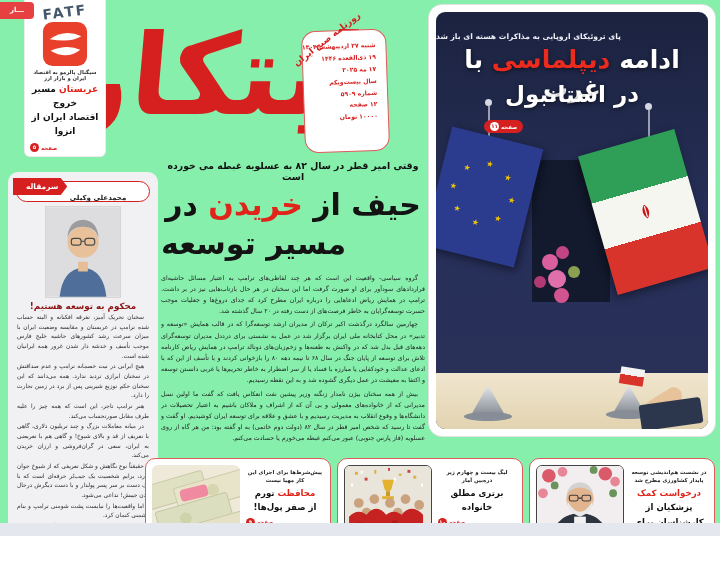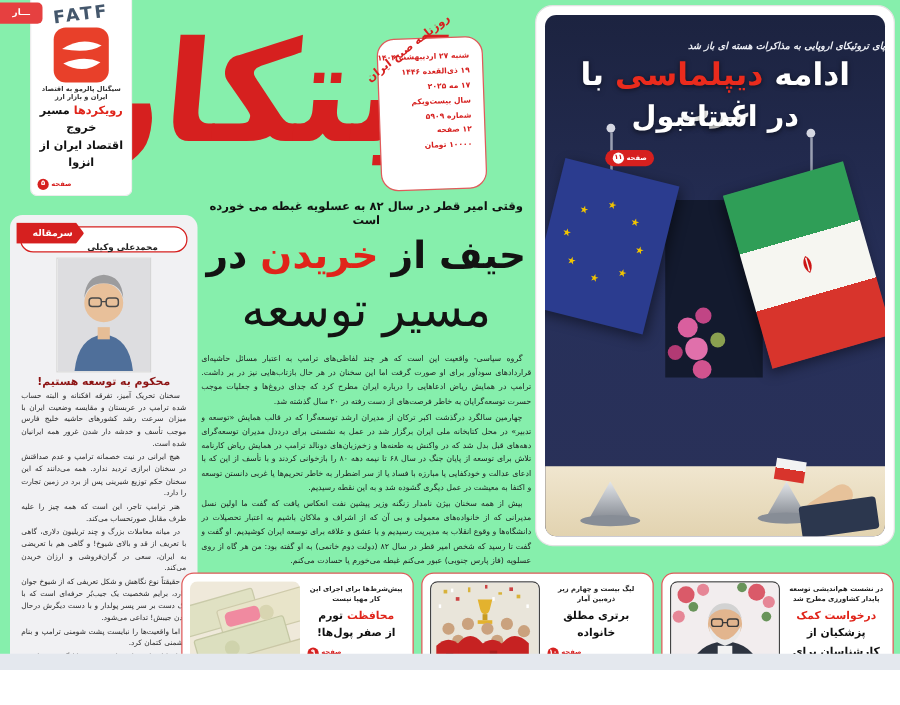--- a/index.html
+++ b/index.html
@@ -42,22 +42,22 @@
   .datebox { position:absolute; left:303px; top:30px; width:85px; height:122px;
     border:1.5px solid #e05b5b; border-radius:14px; transform:rotate(-2deg);
     padding:9px 10px 0 4px; direction:rtl; text-align:right; color:#d6201f;
     background:#fff; z-index:2;}
   .datebox div { font-size:6.1px; font-weight:bold; line-height:1.95; white-space:nowrap;}
   
   .lead { position:absolute; left:428px; top:4px; width:288px; height:433px;
     background:#fff; border:1px solid #e2e2e2; border-radius:14px; padding:7px; z-index:2;}
   .lead-photo { position:relative; width:100%; height:100%; border-radius:9px; overflow:hidden;
     background:linear-gradient(180deg,#1c2340 0%,#27305a 55%,#2a3158 100%); }
-  .lead-kicker { position:absolute; top:20px; left:0; right:0; text-align:right;
-    color:#eef0f6; font-size:7.6px; font-weight:bold; z-index:6;font-style:italic; }
+  .lead-kicker { position:absolute; top:20px; left:0; right:0; text-align:left;
+    color:#eef0f6; font-size:7.6px; font-weight:bold; z-index:6; }
   .lead-h1 { position:absolute; top:33px; left:0; right:0; text-align:center;
     color:#fff; font-size:25px; font-weight:bold; z-index:6;
     text-shadow:0 1px 4px rgba(0,0,0,.55); }
   .lead-h1 .red { color:#ea2b1d;margin-top:32px; }
   .lead-h2 { position:absolute; top:69px; left:0; right:0; text-align:center;
     color:#fff; font-size:23px; font-weight:bold; z-index:6;
     text-shadow:0 1px 4px rgba(0,0,0,.55); }
   .lead-tag { position:absolute; top:108px; left:48px; z-index:6; }
   .pole { position:absolute; width:2px; background:#9aa0b2; z-index:2;}
   .finial { position:absolute; width:7px; height:7px; border-radius:50%; background:#d5d7e2; z-index:2;}
@@ -79,21 +79,21 @@
   .flower { position:absolute; border-radius:50%; z-index:4; }
   .notebook { position:absolute; right:6px; bottom:2px; width:62px; height:26px;
     background:#2c374e; border-radius:3px; transform:rotate(-8deg); z-index:6;}
   .hand { position:absolute; right:24px; bottom:18px; width:42px; height:17px;
     background:#e7c29a; border-radius:10px; transform:rotate(-32deg); z-index:6;}
   
   .main { position:absolute; left:161px; top:160px; width:264px; height:298px;
     direction:rtl; overflow:hidden; z-index:1;}
   .main-kicker { text-align:center; font-size:9.3px; font-weight:bold; color:#101010; }
   .main-h1 { text-align:center; font-weight:bold; color:#131313; font-size:30px; margin-top:4px; line-height:1.25;}
-  .main-h2 { text-align:center; font-weight:normal; color:#131313; font-size:38px; line-height:1.3; }
+  .main-h2 { text-align:left; font-weight:bold; color:#131313; font-size:30px; line-height:1.3; }
   .main-body { margin-top:9px; font-size:6.3px; line-height:1.78; text-align:justify; color:#1d1d1d; }
   .main-body p { margin:0 0 2px; text-indent:7px; }
   
   .edit { position:absolute; left:8px; top:172px; width:150px; height:374px;
     background:#f1f1f3; border-radius:10px; overflow:hidden; direction:rtl; z-index:1;}
   .edit-ribbon { position:relative; margin:9px 8px 4px; height:21px; background:#fff;
     border:1.5px solid #d6201f; border-radius:12px; display:flex; align-items:center; }
   .edit-author { flex:1; text-align:center; font-size:7px; font-weight:bold; color:#222;
     padding-left:30px;margin-top:12px;}
   .edit-ribtag { position:absolute; left:-4px; top:-4px; background:#d6201f; color:#fff;
@@ -129,21 +129,21 @@
 
   <div class="fatf">
     <div class="fatf-word">FATF</div>
     <svg class="fatf-logo" viewBox="0 0 48 48">
       <rect x="1" y="1" width="46" height="46" rx="10" fill="#e8402a"></rect>
       <path d="M8 19 Q24 8 41 16 Q30 23 8 19 Z" fill="#ffffff"></path>
       <path d="M9 31 Q26 24 40 30 Q26 41 9 31 Z" fill="#ffffff"></path>
     </svg>
     <div class="fatf-kicker">سیگنال پالرمو به اقتصاد ایران و بازار ارز</div>
     <div class="fatf-h">
-      <span class="red">رویکردها</span>
+      <span class="red">عربستان</span>
       <span>مسیر خروج</span><br>
       <span>اقتصاد ایران از انزوا</span>
     </div>
     <span class="ptag fatf-tag">
       <span class="ptag-label">صفحه</span>
       <span class="ptag-num">۵</span>
     </span>
   </div>
 
   <div class="m-title">ابتکار</div>

